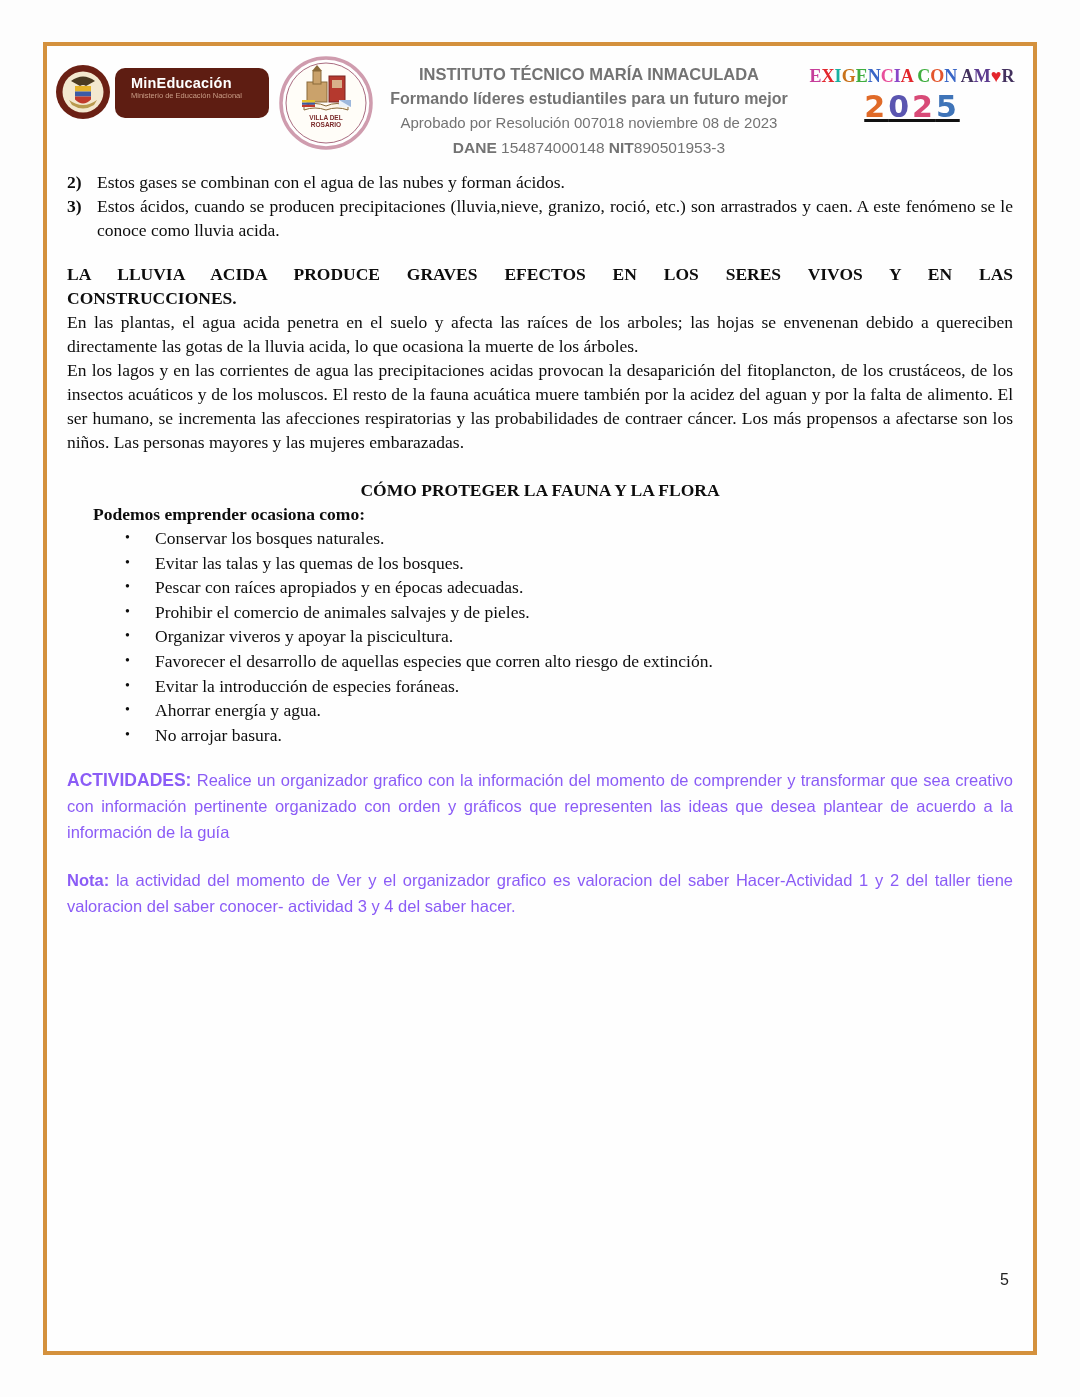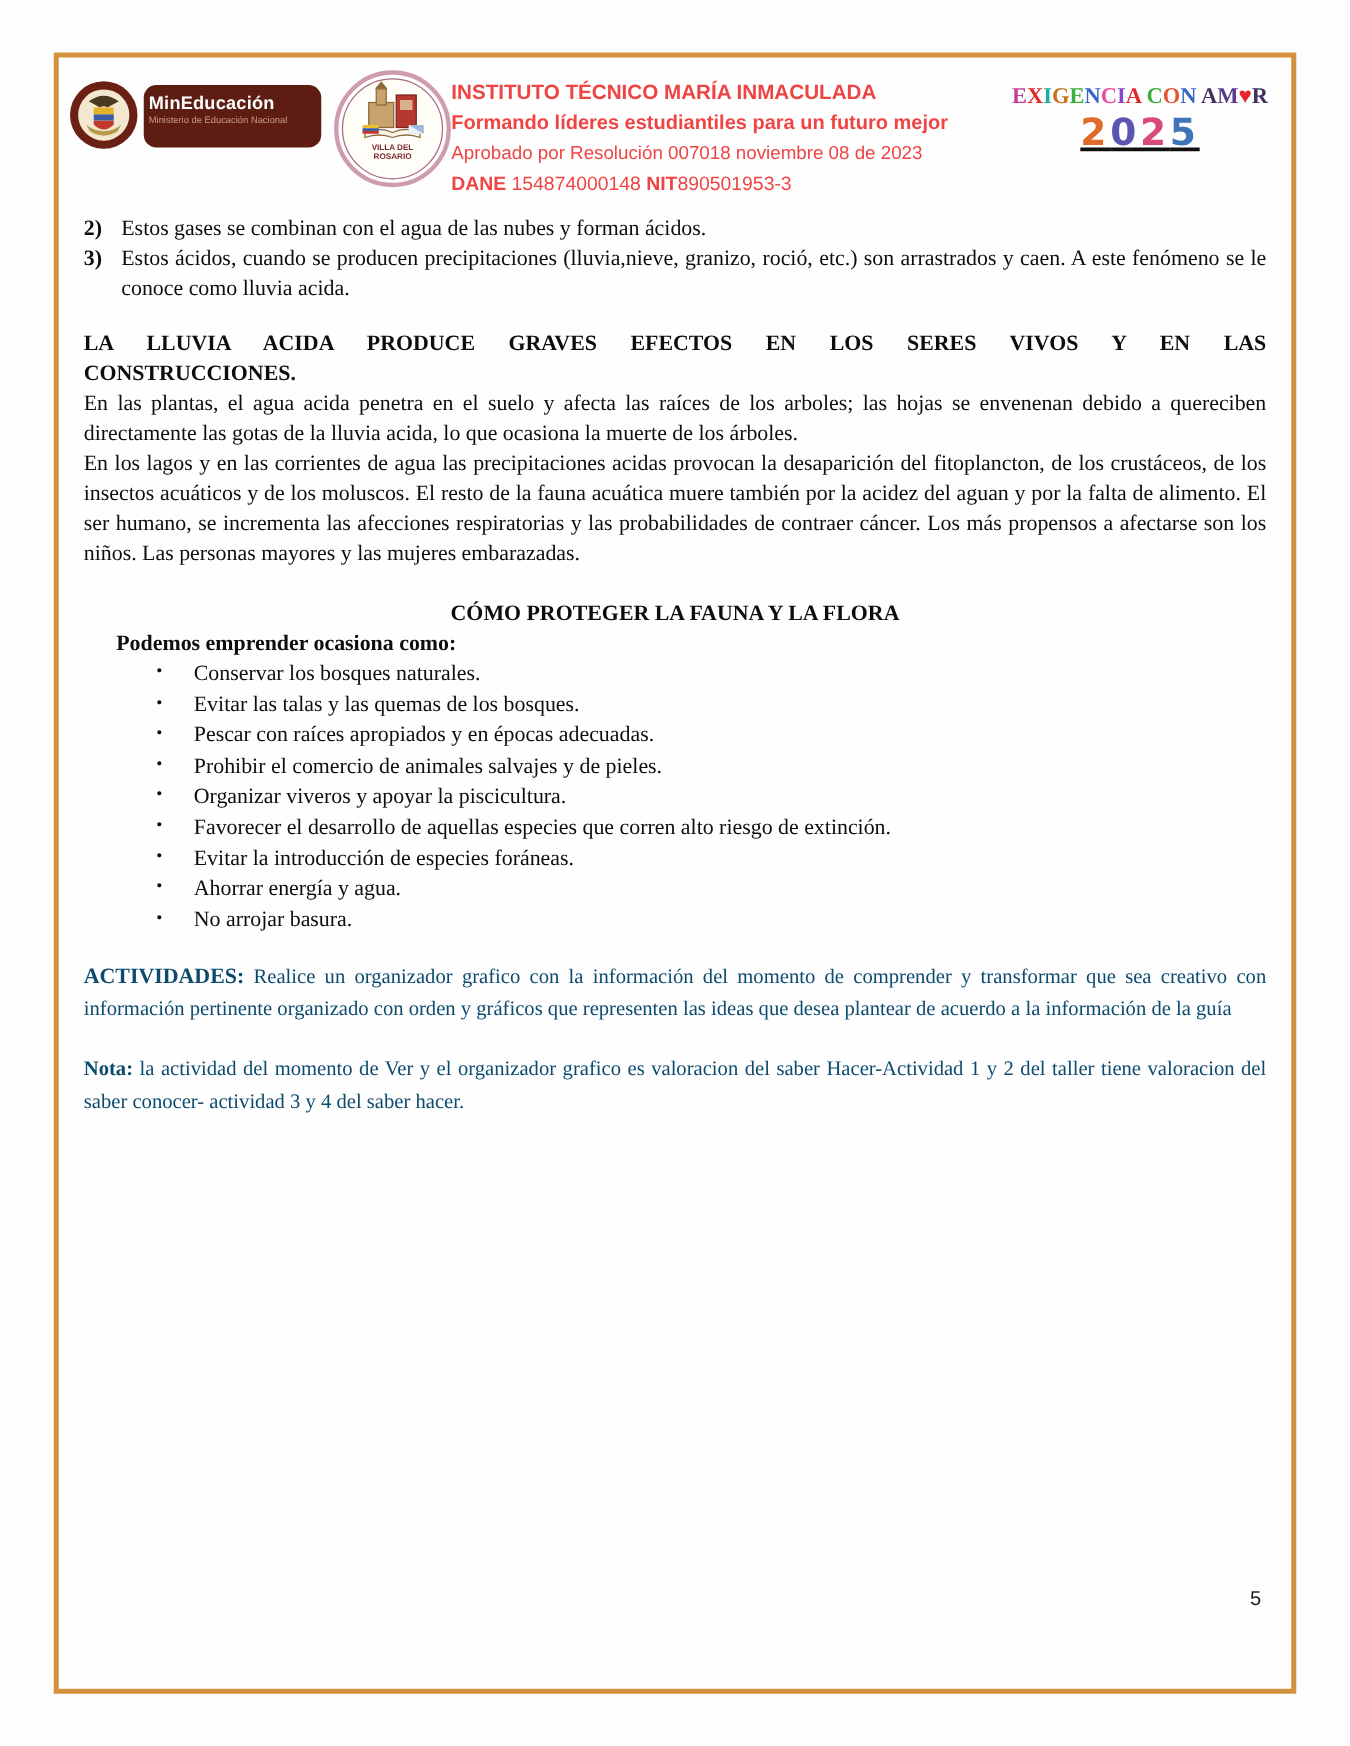--- a/index.html
+++ b/index.html
@@ -10,26 +10,26 @@
   .page-frame{
     position:absolute;left:43px;top:42px;width:994px;height:1313px;
     box-sizing:border-box;border:4px solid #d4913d;background:#fefefe;
   }
   
   .header{display:flex;align-items:flex-start;padding:8px 14px 0 8px;}
   .gov-logos{display:flex;align-items:flex-start;flex:none;}
   .coat{width:56px;height:56px;margin-top:10px;flex:none;}
   .min-box{
     width:128px;height:38px;background:#5e1d12;border-radius:10px;
-    margin:14px 0 0 4px;padding:7px 10px 5px 4px;color:#fff;flex:none;
+    margin:14px 0 0 4px;padding:7px 10px 5px 16px;color:#fff;flex:none;
   }
   .min-title{font-size:14.5px;font-weight:bold;line-height:16px;letter-spacing:.2px;}
   .min-sub{font-size:7.5px;color:#c89c86;line-height:10px;}
   .seal{width:94px;height:94px;margin-left:10px;margin-top:2px;flex:none;}
-  .inst{flex:1;margin-top:8px;line-height:24.5px;color:#ef4444;}
+  .inst{flex:1;text-align:center;margin-top:8px;line-height:24.5px;color:#737373;}
   .inst .l1{font-size:16.5px;font-weight:bold;}
   .inst .l2{font-size:16px;font-weight:bold;}
   .inst .l3{font-size:15px;}
   .inst .l4{font-size:15.5px;}
   .b{font-weight:bold;}
   .slogan-block{width:214px;flex:none;text-align:center;margin-top:12px;}
   .slogan{font-size:18px;font-weight:bold;letter-spacing:0;white-space:nowrap;
           font-family:Liberation Serif, serif;}
   .slogan span{white-space:pre;}
   .year{font-size:30px;font-weight:bold;letter-spacing:3px;margin-top:2px;
@@ -46,22 +46,22 @@
   .h1 .stretch{text-align:justify;text-align-last:justify;}
   .para{text-align:justify;}
   .gap-top{margin-top:24px;}
   .h2{font-weight:bold;text-align:center;margin-top:24px;}
   .intro{font-weight:bold;padding-left:26px;}
   ul.actions{list-style:none;margin:0;padding:0 0 0 58px;}
   ul.actions li{display:flex;line-height:24.6px;}
   .dot{width:30px;flex:none;font-size:14px;}
   
   .sans{
-    font-family:Liberation Serif, serif;font-size:16.5px;line-height:26px;
-    text-align:justify;color:#0c4a6e;
+    font-family:Liberation Sans, sans-serif;font-size:16.5px;line-height:26px;
+    text-align:justify;color:#8b5cf6;
   }
   .activities{margin-top:20px;}
   .activities .lbl{font-weight:bold;font-size:17.5px;}
   .note{margin-top:22px;}
   .note .lbl{font-weight:bold;}
   .page-num{
     position:absolute;right:24px;bottom:62px;font-size:16px;
     font-family:"Liberation Sans", sans-serif;color:#222;
   }
 </style>

